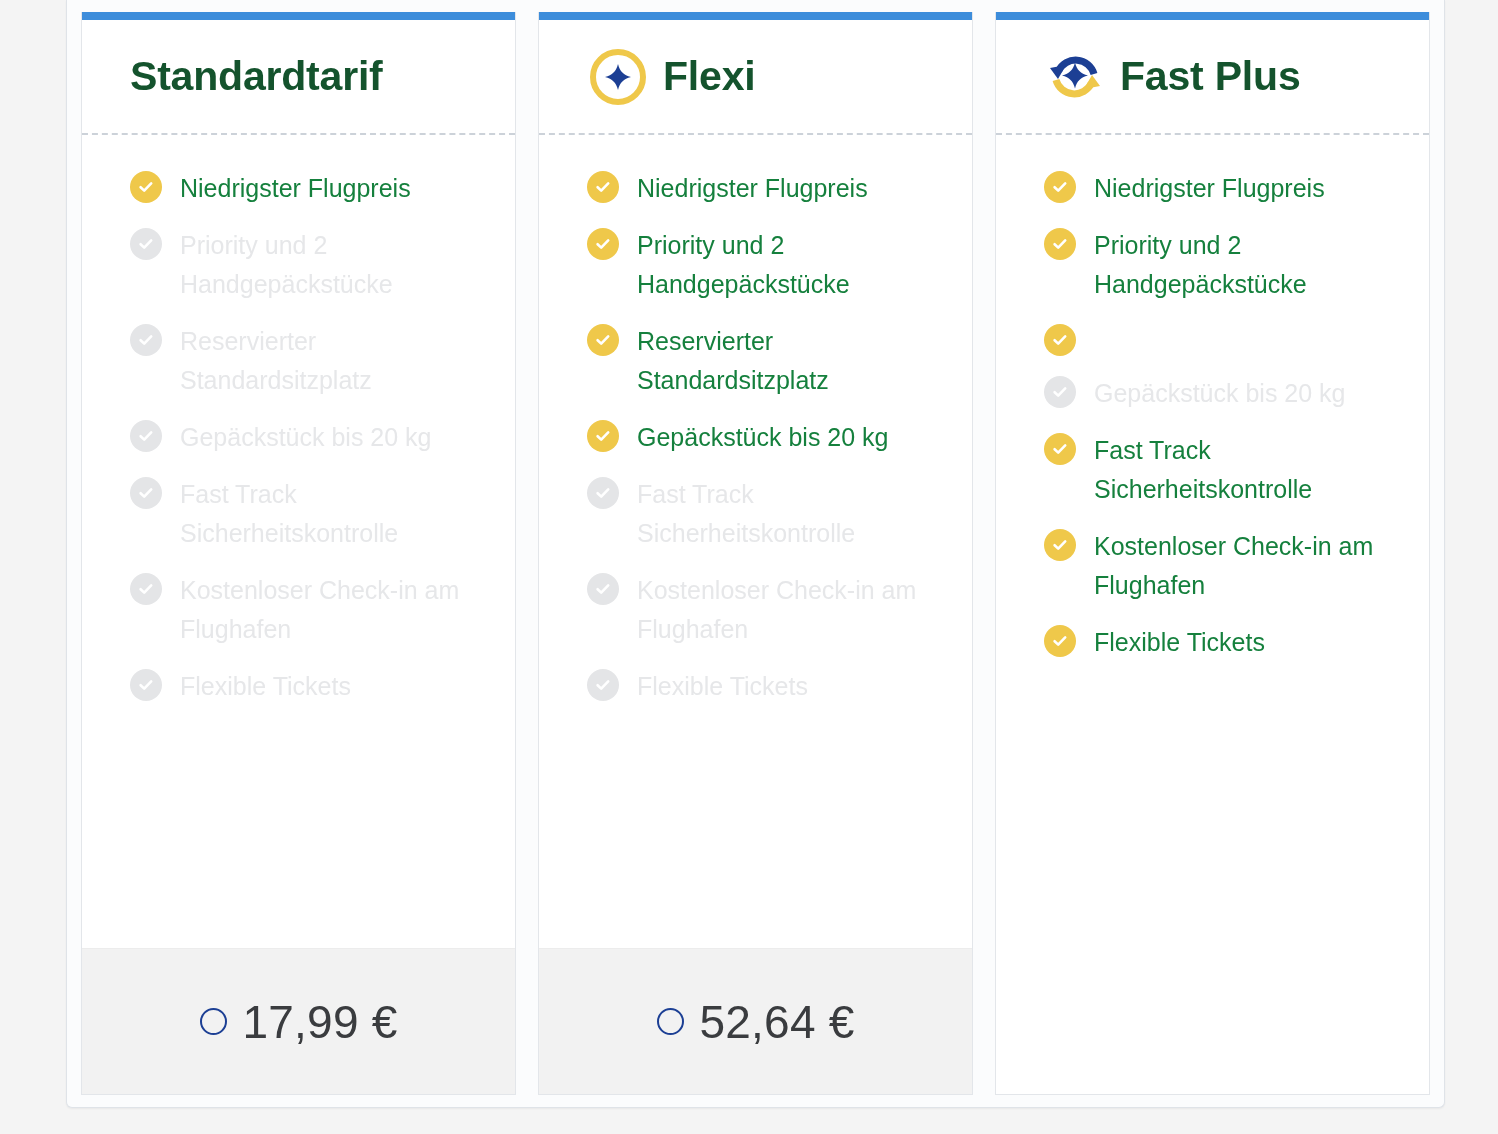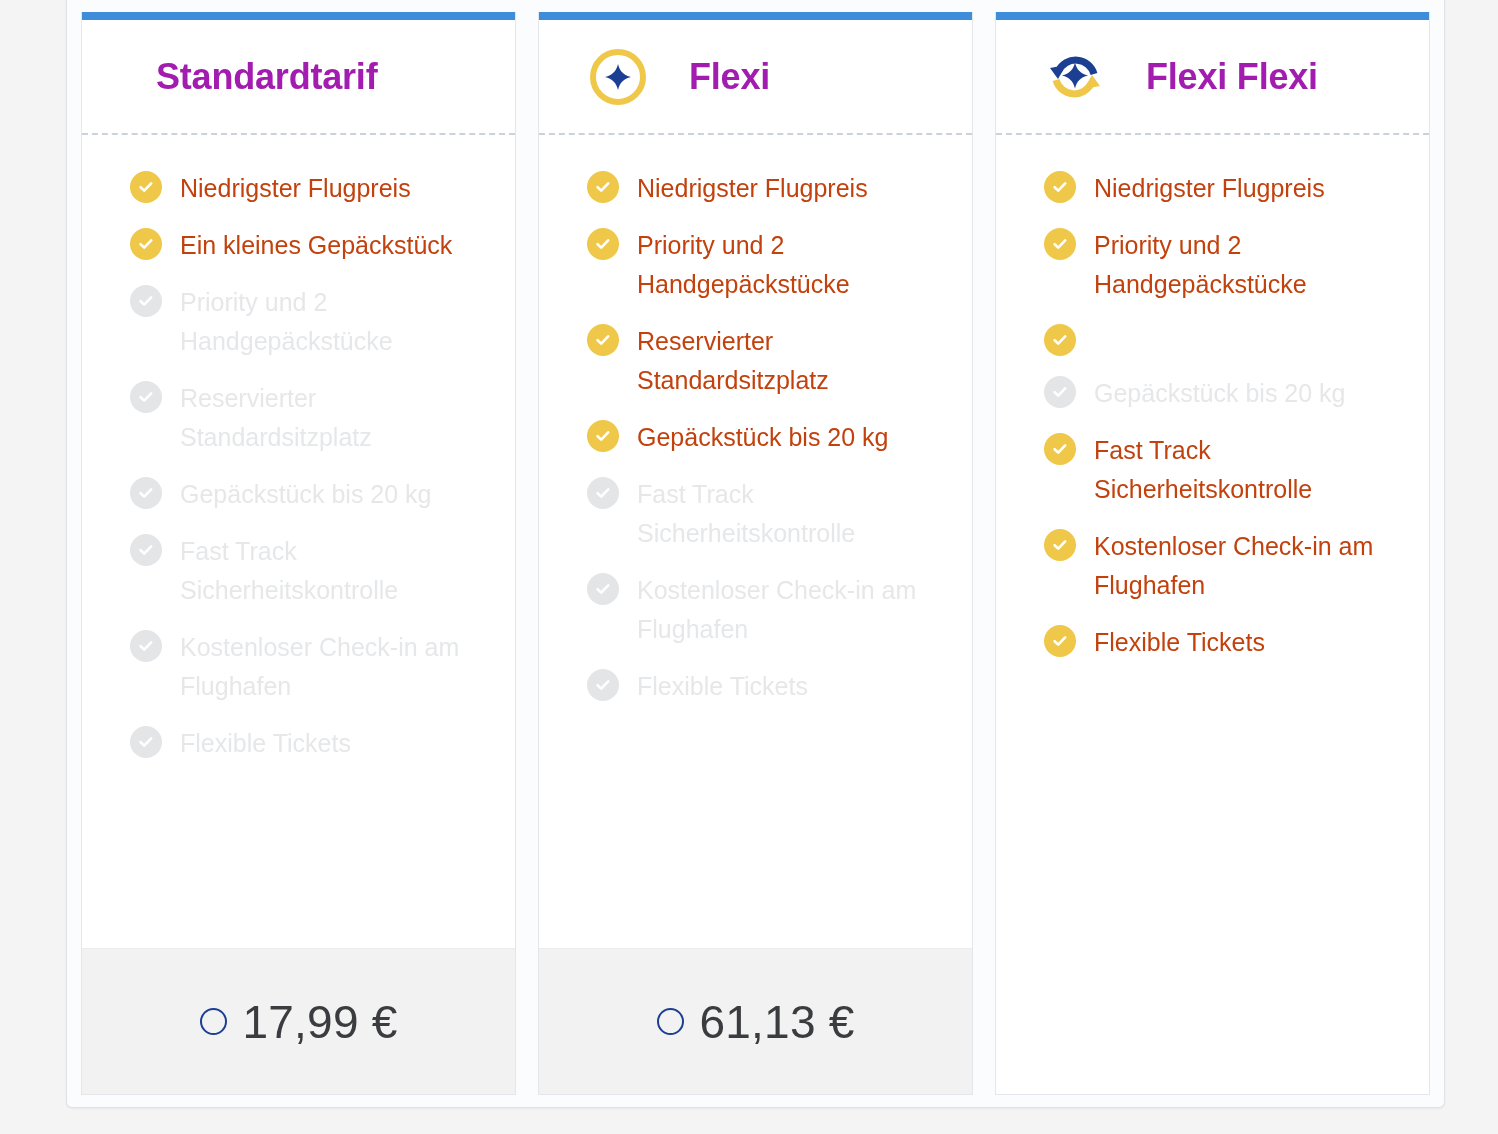--- a/index.html
+++ b/index.html
@@ -60,26 +60,25 @@
     height: 115px;
     display: flex;
     align-items: center;
     padding: 0 0 0 48px;
     box-sizing: border-box;
     border-bottom: 2px dashed #ccd2d9;
     gap: 14px;
   }
 
   .card-title {
-    font-size: 36px;
+    font-size: 41px;
     font-weight: bold;
-    color: #a21caf;
+    color: #14532d;
     letter-spacing: -0.2px;
     white-space: nowrap;
-    margin-left: 26px;
   }
 
   .fare-icon {
     flex: 0 0 auto;
     width: 62px;
     height: 62px;
     display: block;
   }
 
   .features {
@@ -107,21 +106,21 @@
     justify-content: center;
     margin-top: 2px;
   }
   .feature-item.off .check-icon { background: #e4e5e7; }
 
   .check-icon svg { display: block; }
 
   .feature-label {
     font-size: 25px;
     line-height: 39px;
-    color: #c2410c;
+    color: #15803d;
     max-width: 330px;
   }
   .feature-item.off .feature-label { color: #e6e7e9; }
 
   .card-footer {
     flex: 0 0 auto;
     height: 145px;
     background: #f2f2f2;
     border-top: 1px solid #ececec;
     display: flex;
@@ -160,28 +159,20 @@
         <span class="card-title">Standardtarif</span>
       </div>
       <ul class="features">
         <li class="feature-item">
           <span class="check-icon">
             <svg width="18" height="18" viewBox="0 0 18 18">
                 <path d="M3.6 9.2 L7.2 12.6 L14.2 5.4" fill="none" stroke="#ffffff" stroke-width="2.6" stroke-linecap="round" stroke-linejoin="round"></path>
               </svg>
           </span>
           <span class="feature-label">Niedrigster Flugpreis</span>
-        </li>
-        <li class="feature-item">
-          <span class="check-icon">
-            <svg width="18" height="18" viewBox="0 0 18 18">
-                <path d="M3.6 9.2 L7.2 12.6 L14.2 5.4" fill="none" stroke="#ffffff" stroke-width="2.6" stroke-linecap="round" stroke-linejoin="round"></path>
-              </svg>
-          </span>
-          <span class="feature-label">Ein kleines Gepäckstück</span>
         </li>
         <li class="feature-item off">
           <span class="check-icon">
             <svg width="18" height="18" viewBox="0 0 18 18">
                 <path d="M3.6 9.2 L7.2 12.6 L14.2 5.4" fill="none" stroke="#ffffff" stroke-width="2.6" stroke-linecap="round" stroke-linejoin="round"></path>
               </svg>
           </span>
           <span class="feature-label">Priority und 2 Handgepäckstücke</span>
         </li>
         <li class="feature-item off">
@@ -295,37 +286,37 @@
           <span class="check-icon">
             <svg width="18" height="18" viewBox="0 0 18 18">
                 <path d="M3.6 9.2 L7.2 12.6 L14.2 5.4" fill="none" stroke="#ffffff" stroke-width="2.6" stroke-linecap="round" stroke-linejoin="round"></path>
               </svg>
           </span>
           <span class="feature-label">Flexible Tickets</span>
         </li>
       </ul>
       <div class="card-footer">
         <span class="radio-outer"></span>
-        <span class="price-text">61,13 €</span>
+        <span class="price-text">52,64 €</span>
       </div>
     </div>
 
     <div class="fare-card">
       <div class="card-topbar"></div>
       <div class="card-header">
         <span class="fare-icon">
           <svg width="62" height="62" viewBox="0 0 62 62">
             <path d="M14.5 25 A19 19 0 0 1 50 28" fill="none" stroke="#1c3f94" stroke-width="7" stroke-linecap="butt"></path>
             <path d="M6 22 L22 19 L14 33 Z" fill="#1c3f94"></path>
             <path d="M47.5 37 A19 19 0 0 1 12 34" fill="none" stroke="#efc84a" stroke-width="7" stroke-linecap="butt"></path>
             <path d="M56 40 L40 43 L48 29 Z" fill="#efc84a"></path>
             <path d="M31 16.5 C33 24 36.5 27.5 44 29.5 C36.5 31.5 33 35 31 42.5 C29 35 25.5 31.5 18 29.5 C25.5 27.5 29 24 31 16.5 Z" fill="#1c3f94"></path>
           </svg>
         </span>
-        <span class="card-title">Flexi Flexi</span>
+        <span class="card-title">Fast Plus</span>
       </div>
       <ul class="features">
         <li class="feature-item">
           <span class="check-icon">
             <svg width="18" height="18" viewBox="0 0 18 18">
                 <path d="M3.6 9.2 L7.2 12.6 L14.2 5.4" fill="none" stroke="#ffffff" stroke-width="2.6" stroke-linecap="round" stroke-linejoin="round"></path>
               </svg>
           </span>
           <span class="feature-label">Niedrigster Flugpreis</span>
         </li>

